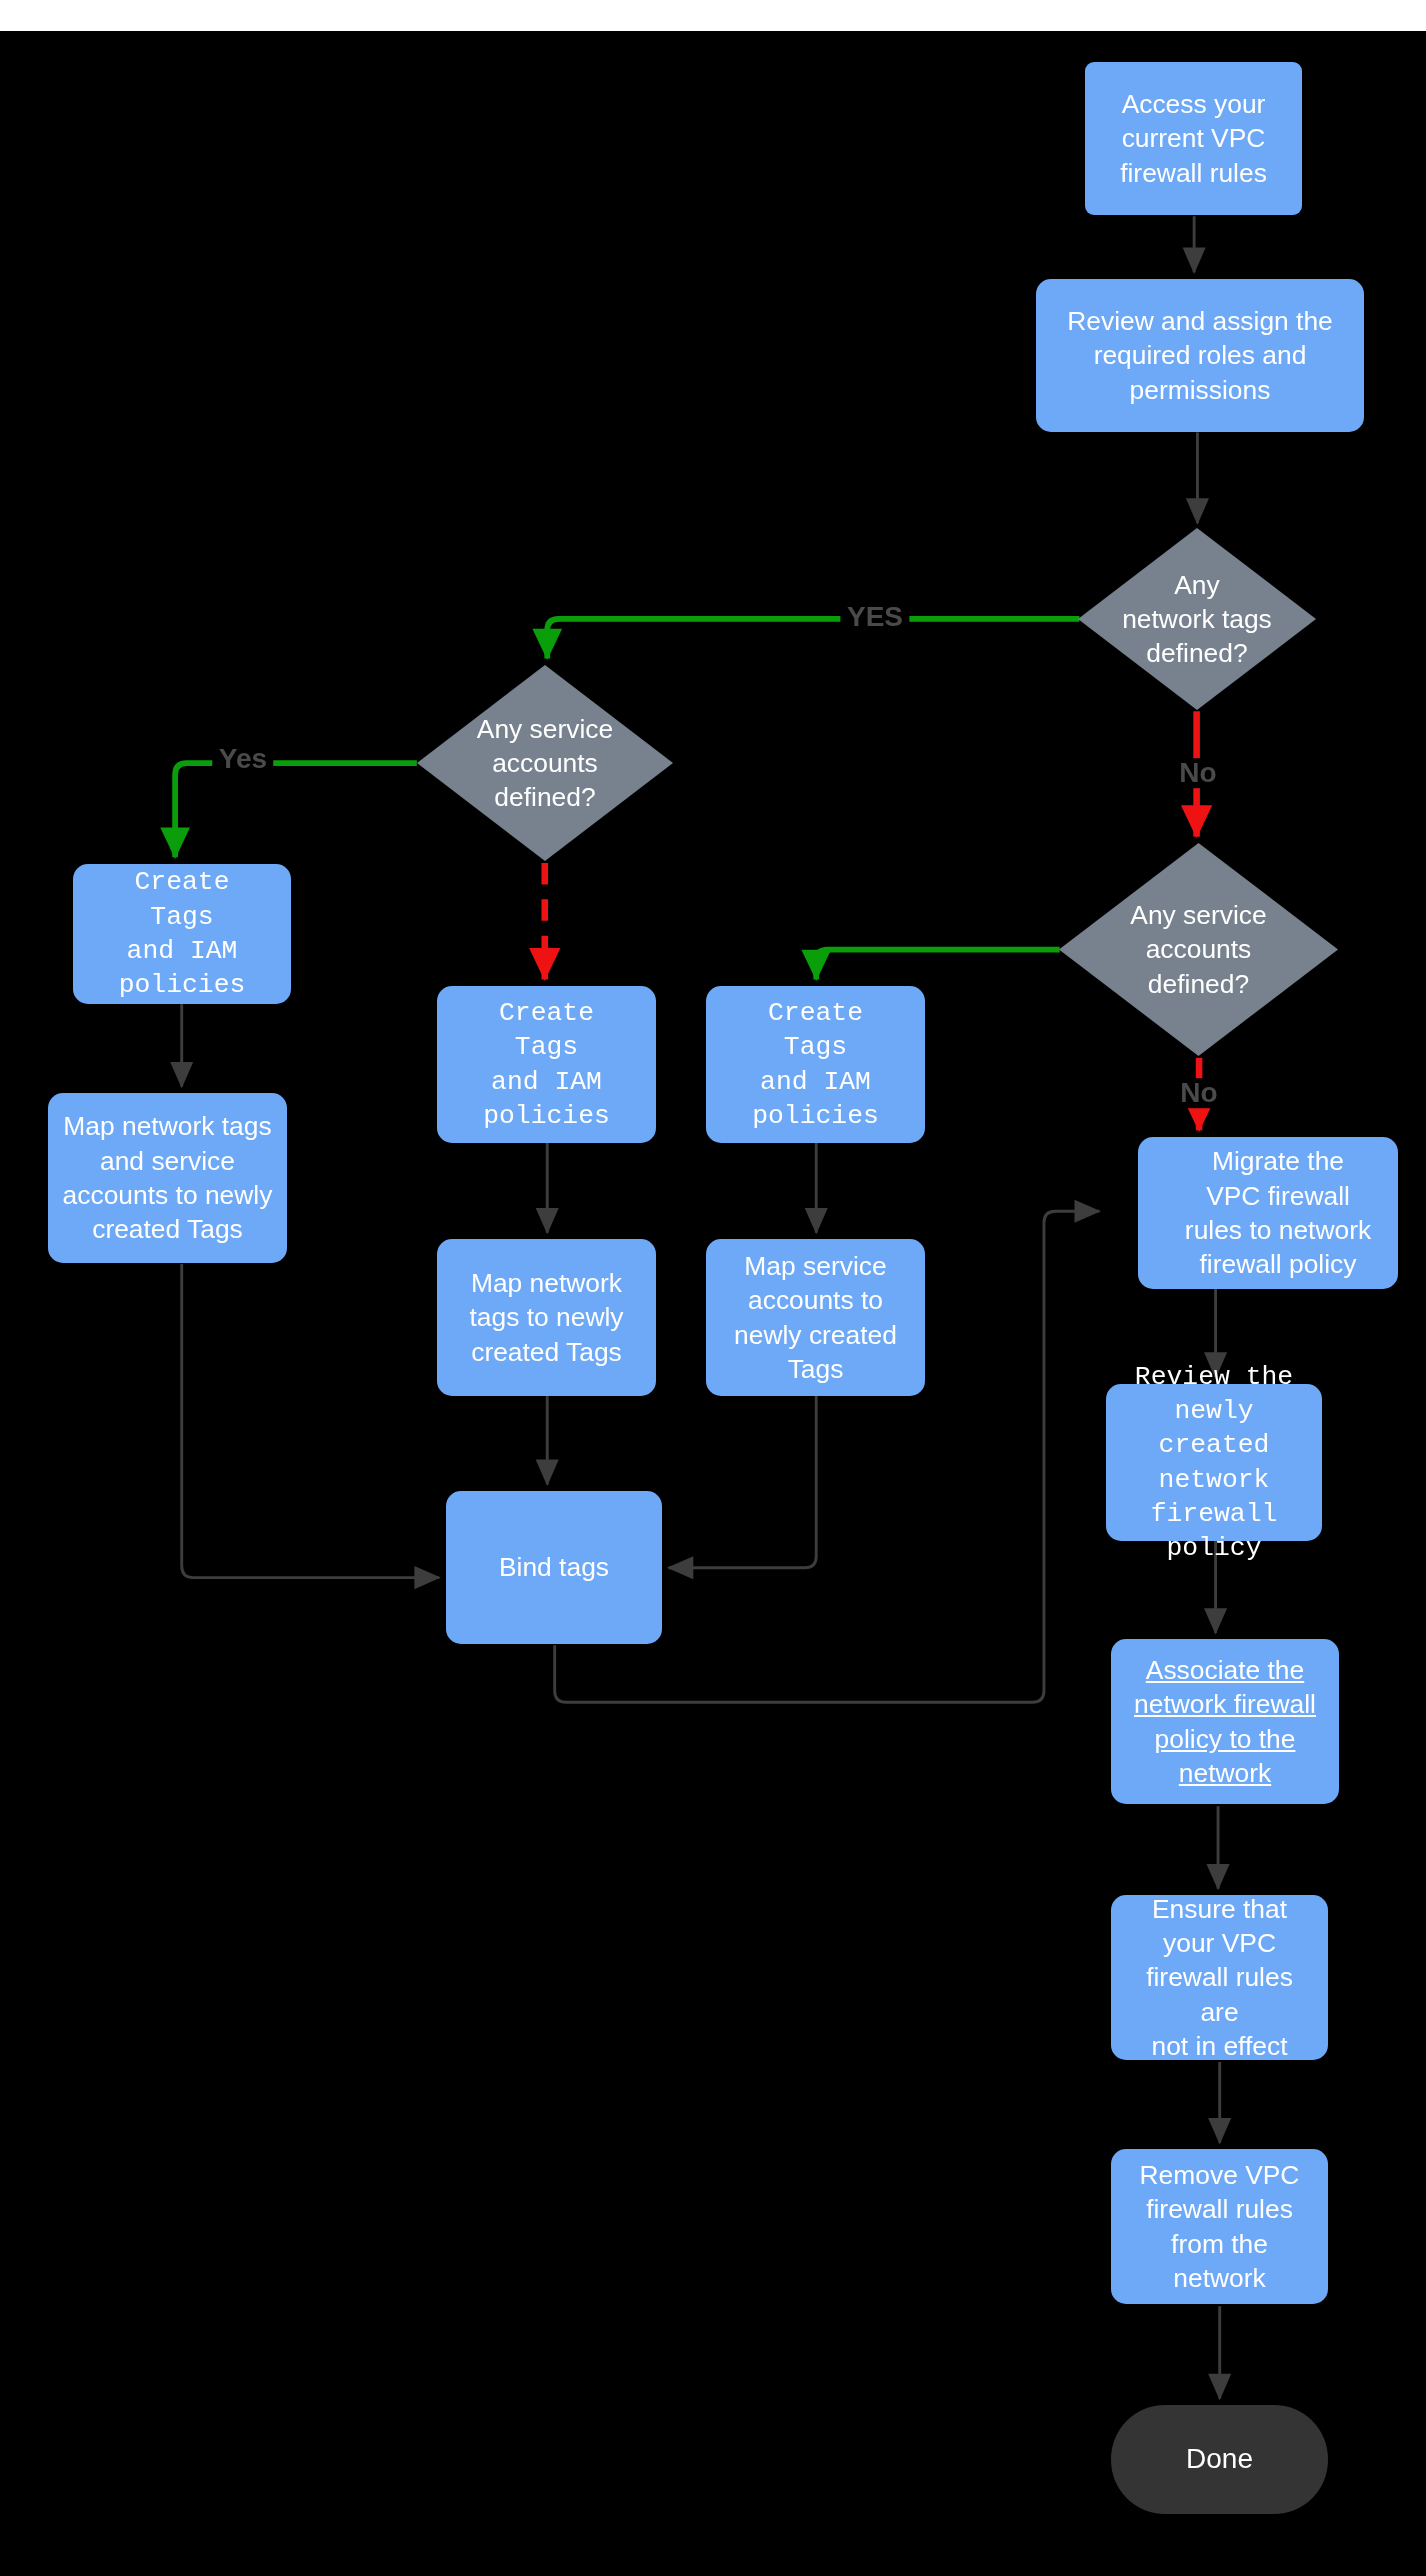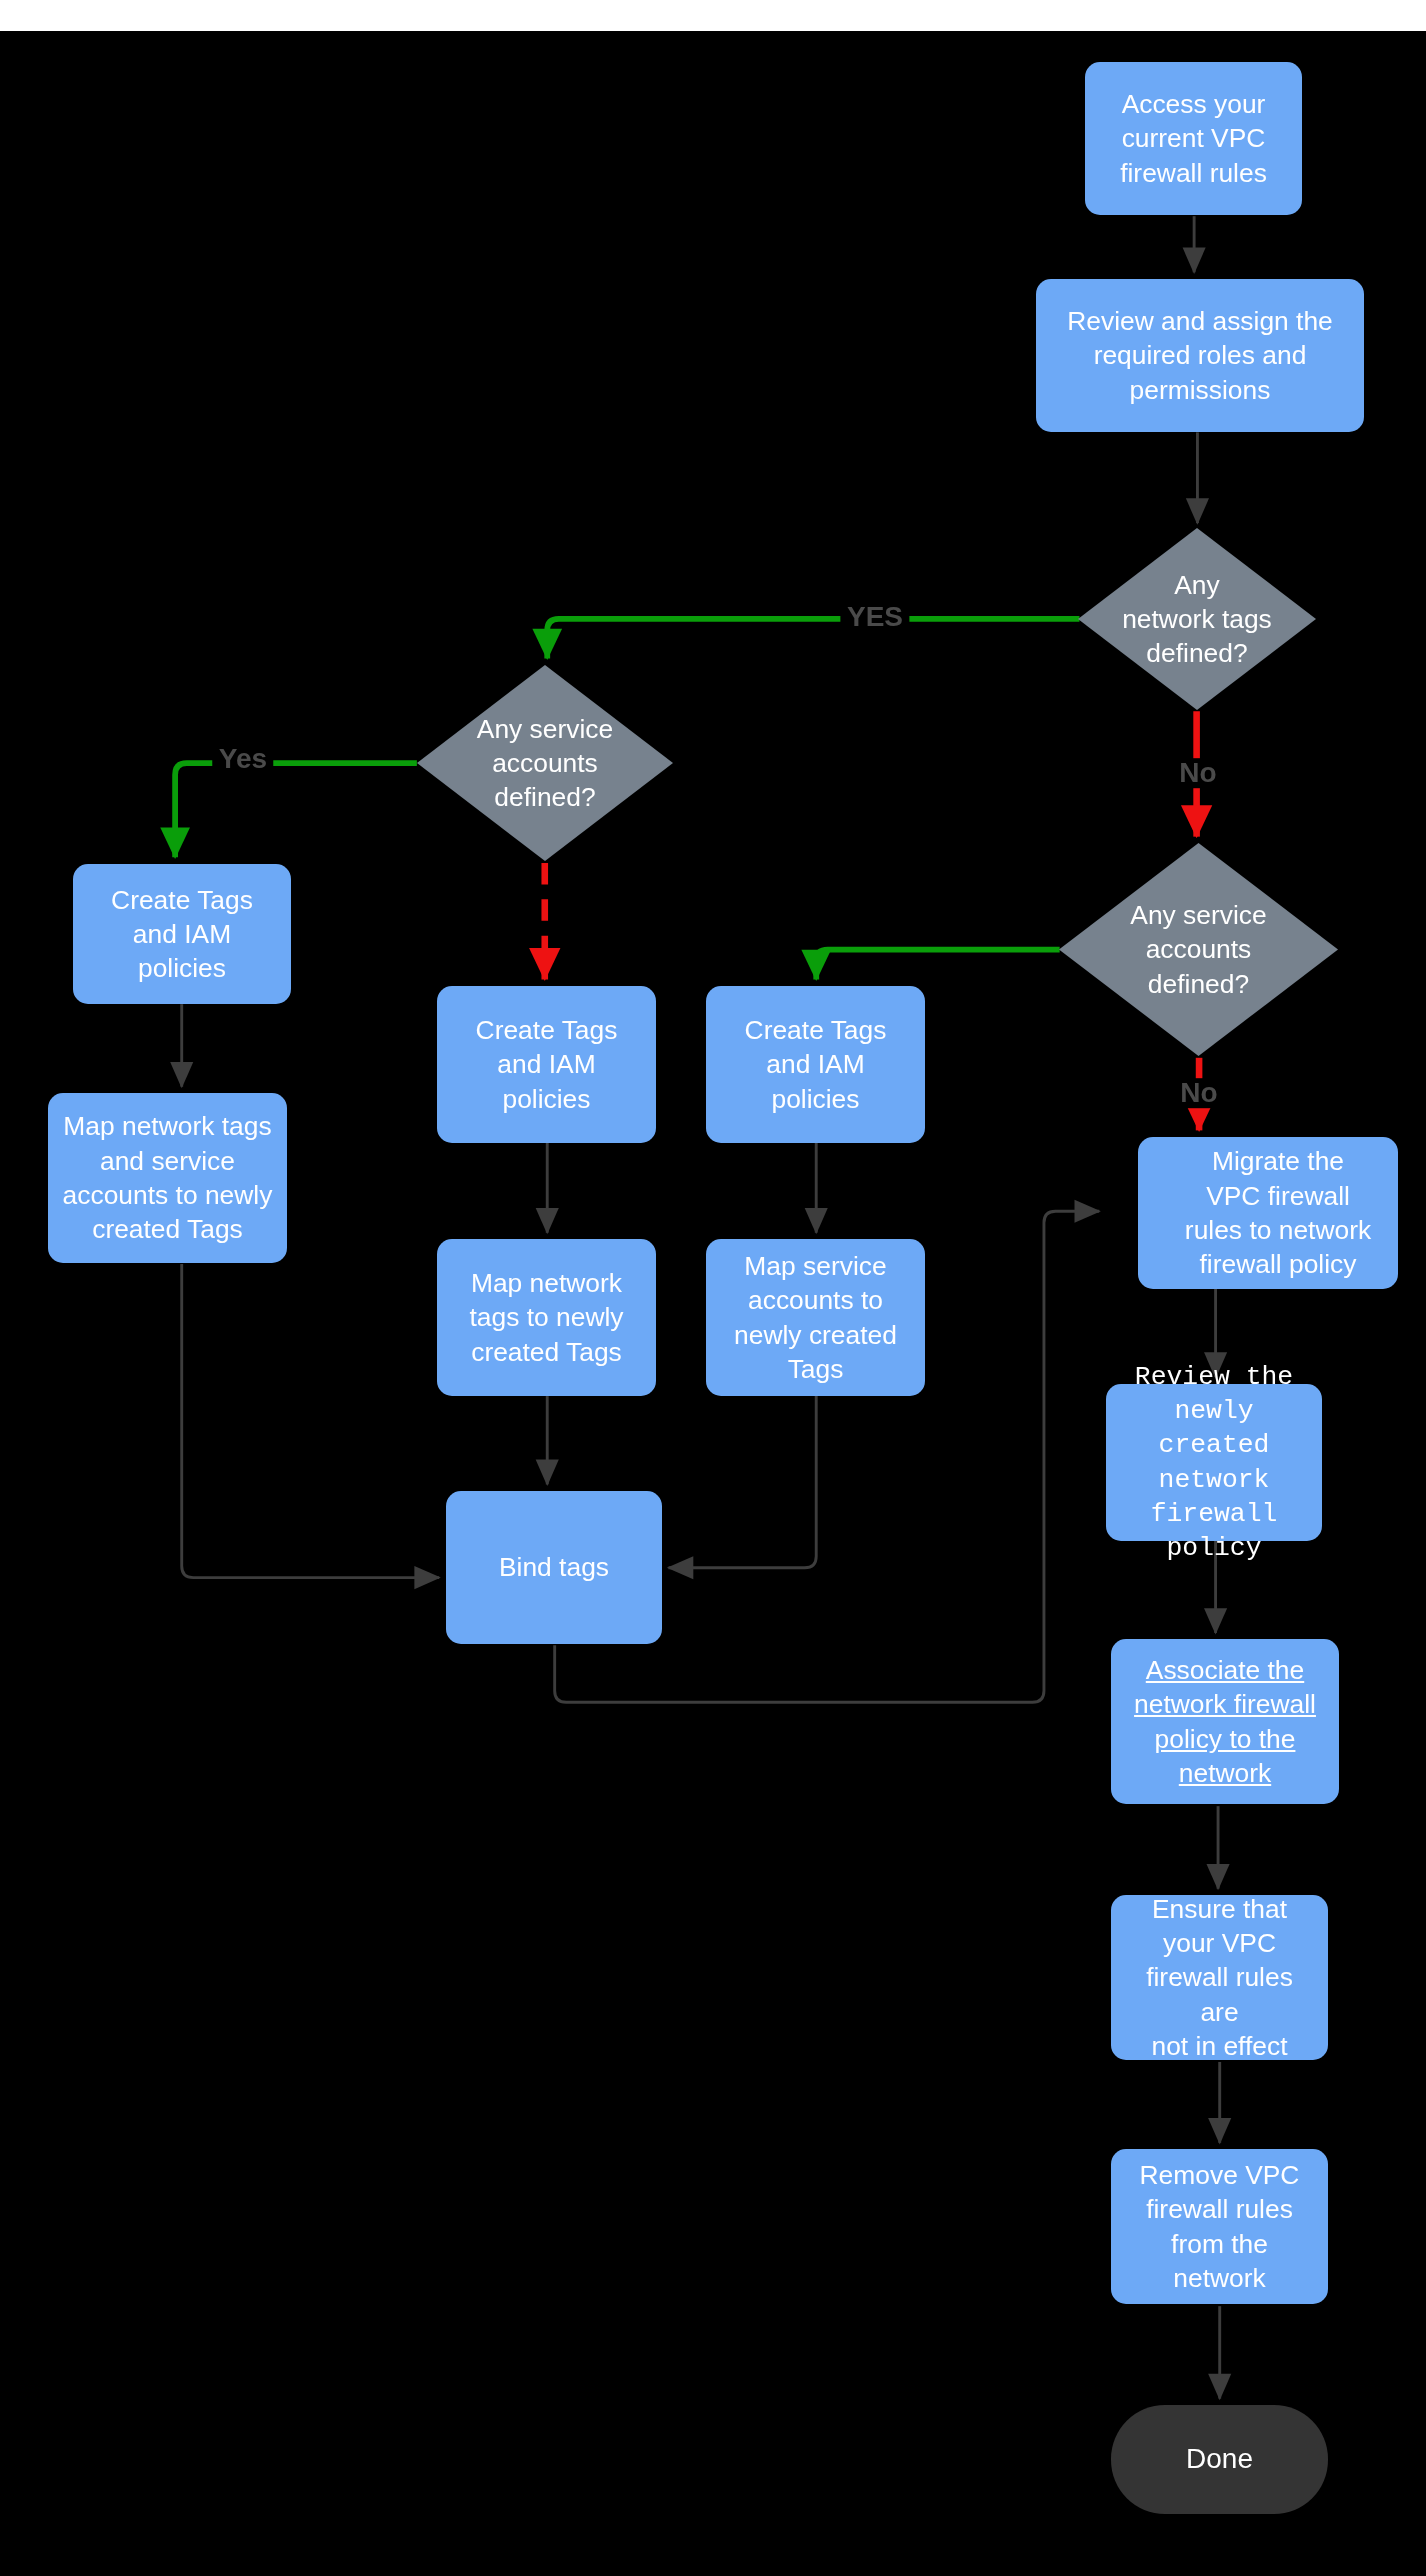--- a/index.html
+++ b/index.html
@@ -21,21 +21,21 @@
   .edge.red.dashed{stroke-dasharray:26 18;}
   .ah-dark{fill:var(--edge_dark);} .ah-green{fill:var(--edge_yes);} .ah-red{fill:var(--edge_no);}
   .node{
     position:absolute;display:flex;align-items:center;justify-content:center;
     text-align:center;color:var(--node_text);font-size:26.4px;line-height:1.3;
     white-space:pre-line;box-sizing:border-box;
   }
   .process{background:var(--process_fill);border-radius:15px;padding:8.3px 10px;}
   .process.pad22{padding:8.3px 18px;}
   .process.pad25{padding:8.3px 20.6px;}
-  .process.narrow{padding:13px 35px;}
+  .process.narrow{padding:13px 35px;font-family:Liberation Mono, monospace;}
   .decision{
     background:var(--decision_fill);
     clip-path:polygon(50% 0,100% 50%,50% 100%,0 50%);
     padding:8.3px 25px;
   }
   .terminal{background:var(--terminal_fill);border-radius:54px;font-size:28px;}
   .edge-label{
     position:absolute;transform:translate(-50%,-50%);
     color:var(--edge_label);background:var(--background);
     font-size:28px;font-weight:700;padding:0.8px 6.6px;line-height:1;
@@ -75,21 +75,21 @@
     <path class="edge dark" d="M220,1532 V1898 Q220,1912 234,1912 L532,1912" marker-end="url(#arr-dark)"></path>
     <path class="edge dark" d="M989,1692 V1886 Q989,1900 975,1900 L810,1900" marker-end="url(#arr-dark)"></path>
     <path class="edge dark" d="M672,1994 V2049 Q672,2063 686,2063 L1251,2063 Q1265,2063 1265,2049 L1265,1482 Q1265,1468 1279,1468 L1332,1468" marker-end="url(#arr-dark)"></path>
     <path class="edge dark" d="M1473,1562 V1669" marker-end="url(#arr-dark)"></path>
     <path class="edge dark" d="M1473,1867 V1979" marker-end="url(#arr-dark)"></path>
     <path class="edge dark" d="M1476,2189 V2289" marker-end="url(#arr-dark)"></path>
     <path class="edge dark" d="M1478,2499 V2597" marker-end="url(#arr-dark)"></path>
     <path class="edge dark" d="M1478,2795 V2907" marker-end="url(#arr-dark)"></path>
   </svg>
 
-  <div class="node process pad22" style="left:1085px;top:62px;width:217px;height:153px;">Access your
+  <div class="node process pad22" style="left:1085px;top:62px;width:217px;height:153px;border-radius:9px;">Access your
 current VPC
 firewall rules</div>
 
   <div class="node process" style="left:1036px;top:279px;width:328px;height:153px;">Review and assign the
 required roles and
 permissions</div>
 
   <div class="node decision" style="left:1078px;top:528px;width:238px;height:182px;">Any
 network tags
 defined?</div>

